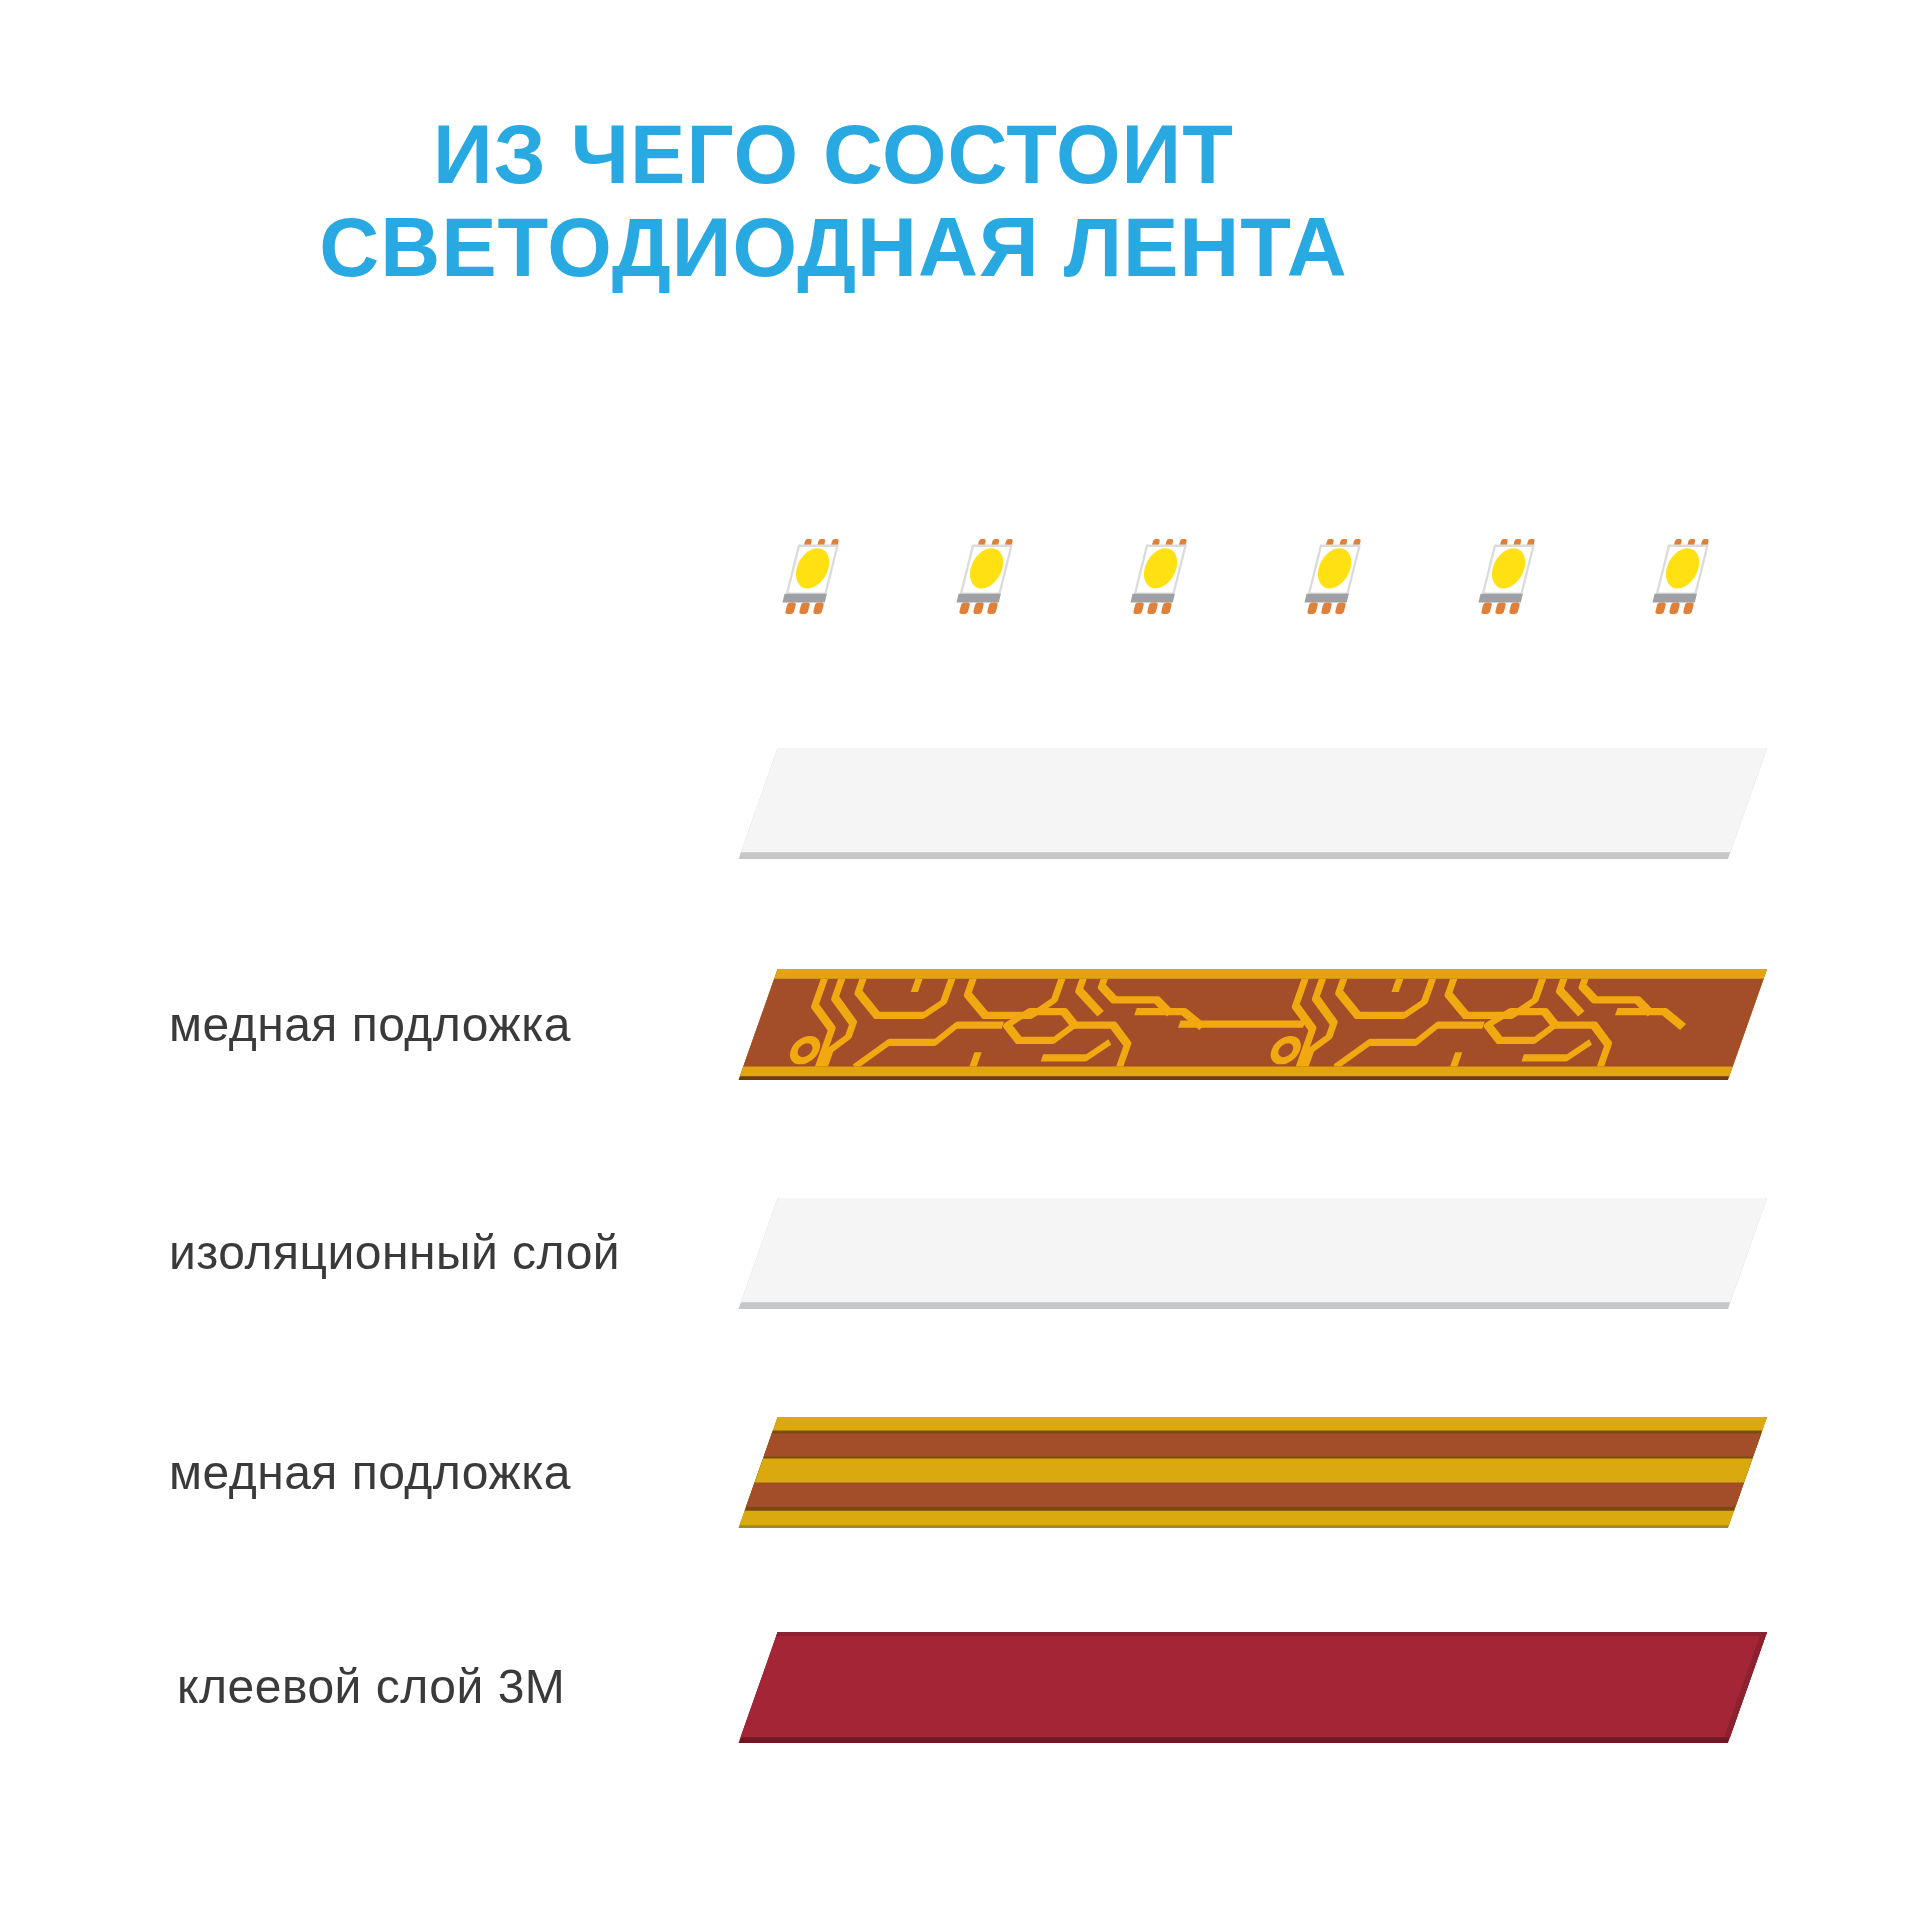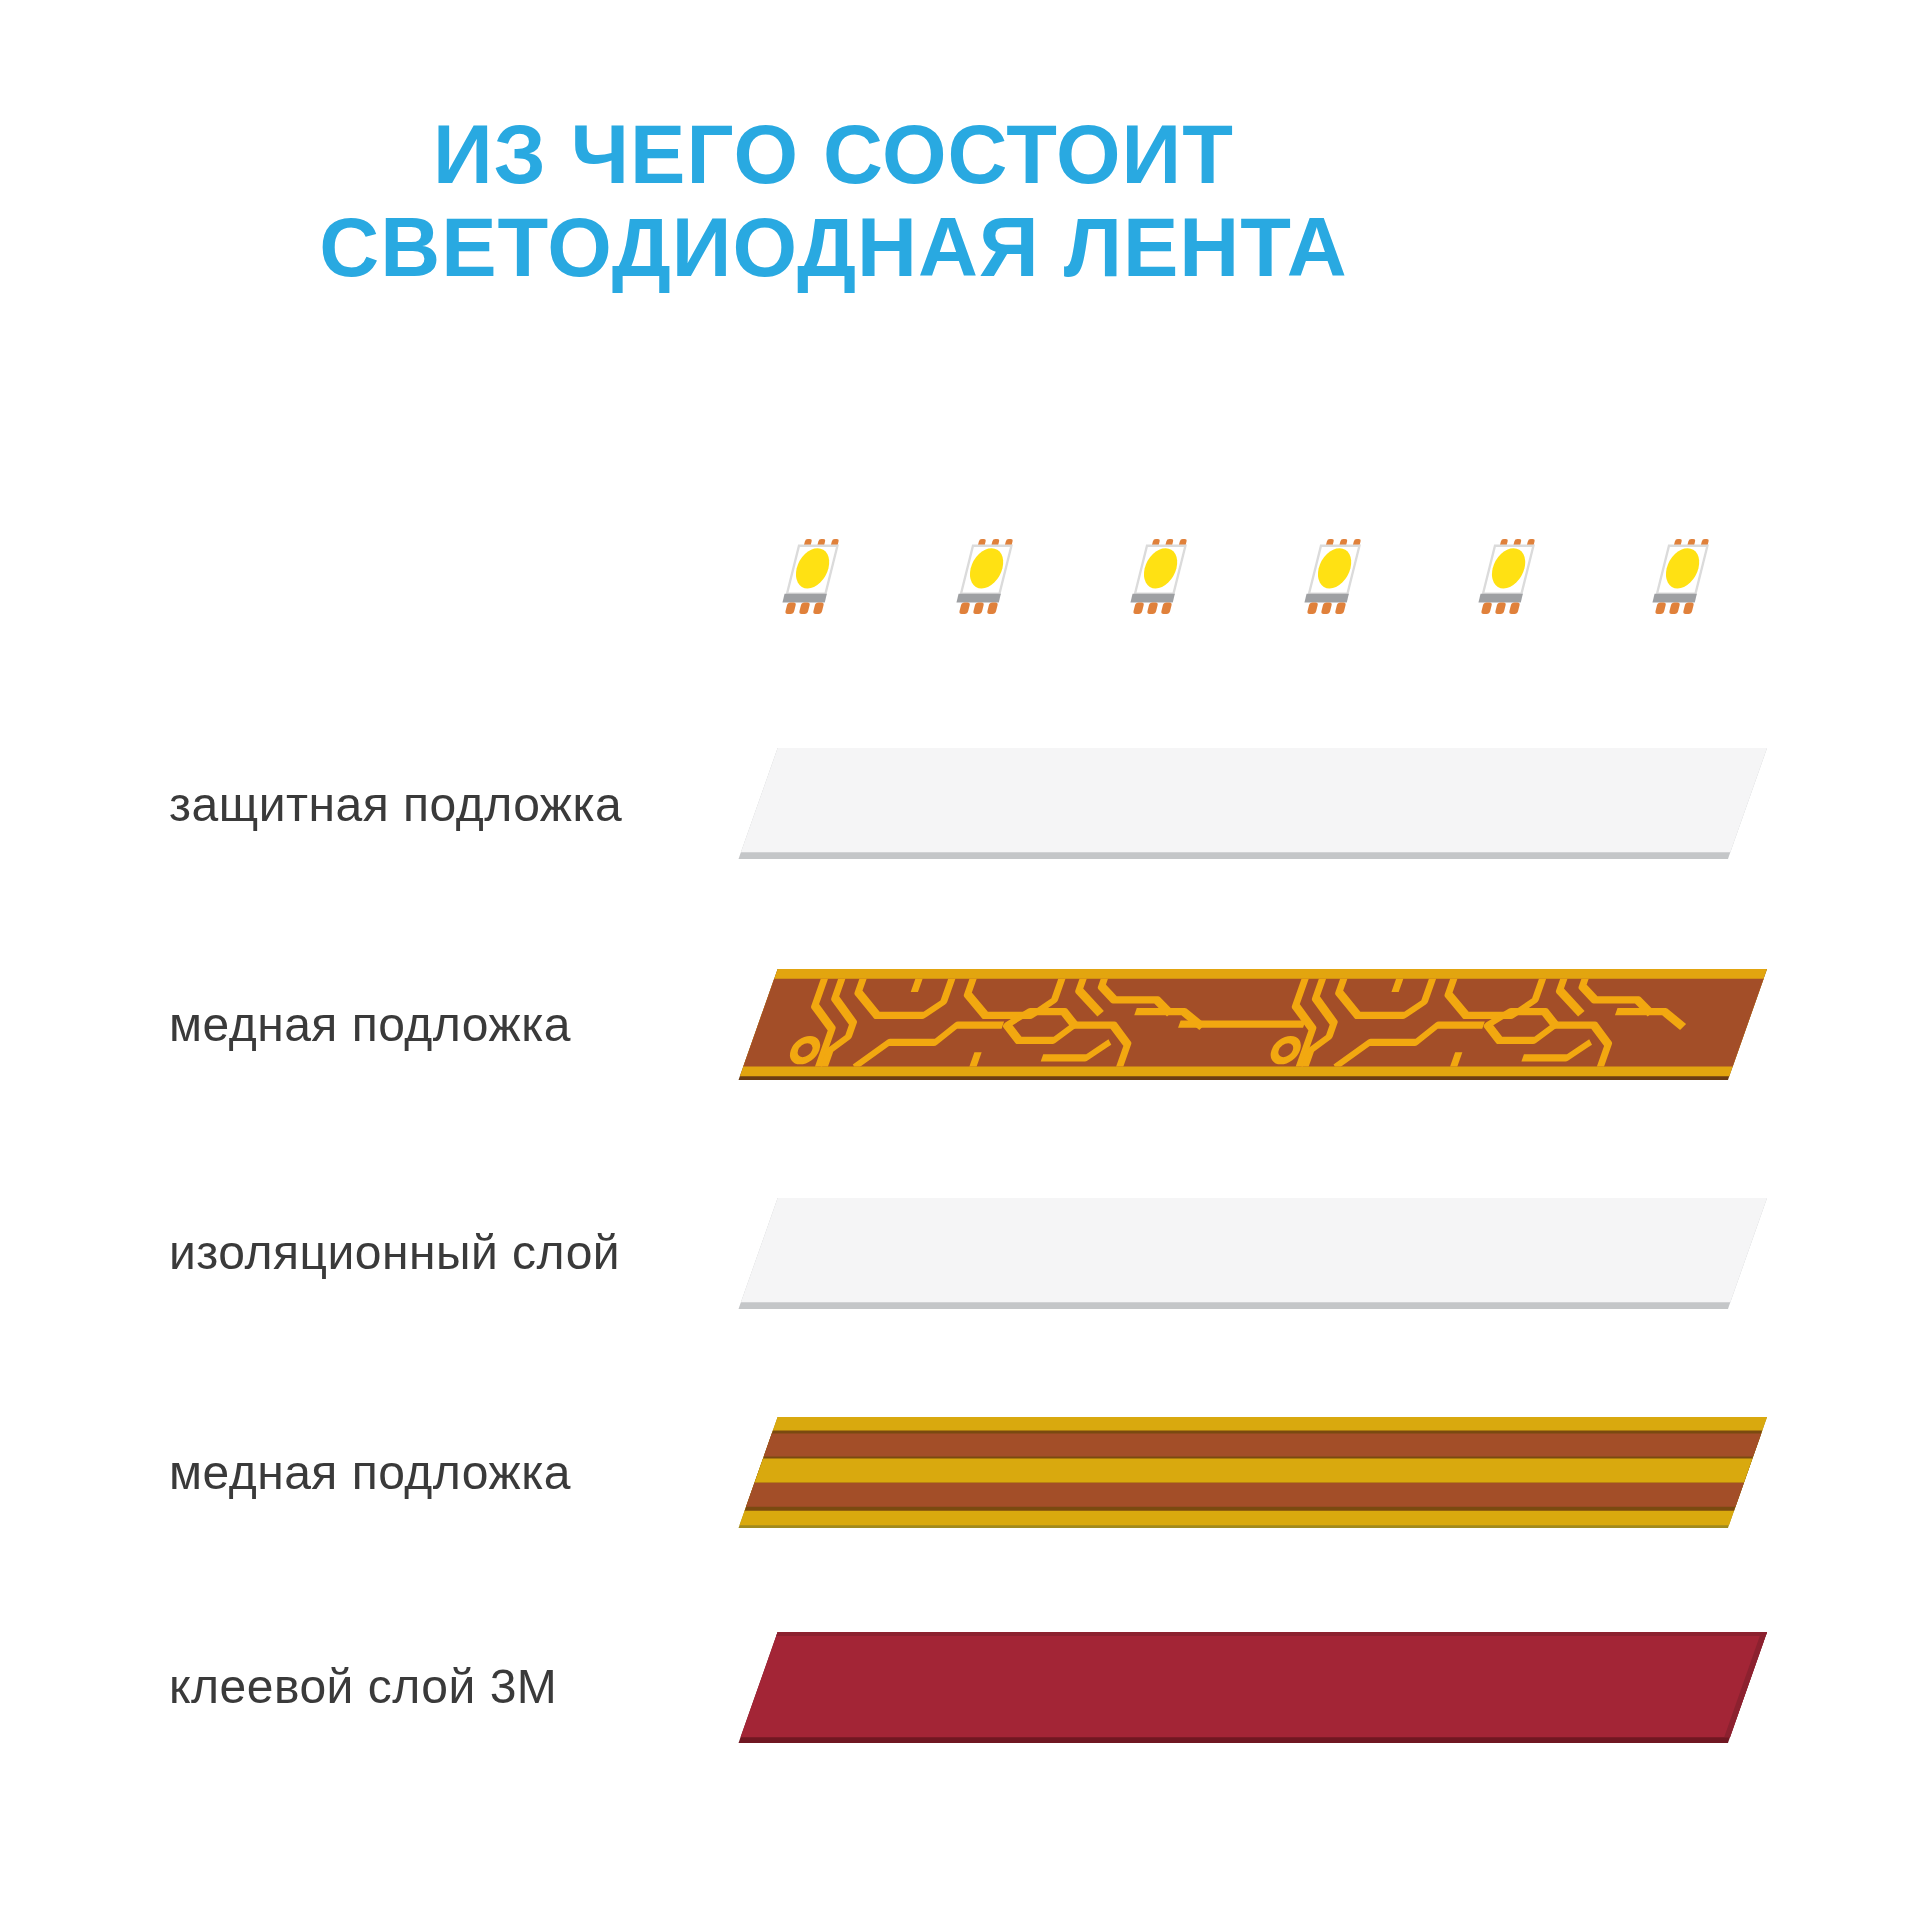--- a/index.html
+++ b/index.html
@@ -7,21 +7,21 @@
           font-family:"Liberation Sans", sans-serif;}
   .title{position:absolute;left:0;top:108px;width:1667px;text-align:center;
          color:var(--title_blue);font-weight:bold;font-size:83px;line-height:93px;letter-spacing:1px;}
   .row-label{position:absolute;left:169px;height:70px;line-height:70px;
              color:var(--label_dark);font-size:48px;letter-spacing:0.5px;white-space:nowrap;}
   .lbl-led{top:545px;}
   .lbl-protective{top:770px;}
   .lbl-copper-top{top:990px;}
   .lbl-insulation{top:1218px;}
   .lbl-copper-bottom{top:1438px;}
-  .lbl-adhesive{top:1652px;}
+  .lbl-adhesive{top:1652px;margin-left:8px;}
   .strip{position:absolute;left:739px;width:1029px;height:114px;overflow:visible;}
   .strip-protective{top:748px;}
   .strip-copper-top{top:969px;}
   .strip-insulation{top:1198px;}
   .strip-copper-bottom{top:1417px;}
   .strip-adhesive{top:1632px;}
   .led-row{position:absolute;left:784px;top:539px;width:935px;height:75px;
            display:flex;gap:108px;}
   .led-row svg{overflow:visible;flex:0 0 auto;}
   .trace{stroke:var(--trace_gold);fill:none;stroke-width:7.5;stroke-linejoin:round;stroke-linecap:square;}
@@ -38,21 +38,20 @@
 </head>
 <body>
 
 <div id="canvas">
 
   <div class="title">
     <div>ИЗ ЧЕГО СОСТОИТ</div>
     <div>СВЕТОДИОДНАЯ ЛЕНТА</div>
   </div>
 
-  <div class="row-label lbl-protective">защитная подложка</div>
   <div class="row-label lbl-copper-top">медная подложка</div>
   <div class="row-label lbl-insulation">изоляционный слой</div>
   <div class="row-label lbl-copper-bottom">медная подложка</div>
   <div class="row-label lbl-adhesive">клеевой слой 3М</div>
 
   <svg width="0" height="0" style="position:absolute" aria-hidden="true">
     <defs>
       <g id="led-icon">
         <g transform="translate(17,0) skewX(-14)">
           <rect class="led-pin" x="5" y="0" width="7" height="11" rx="2.5"></rect>

